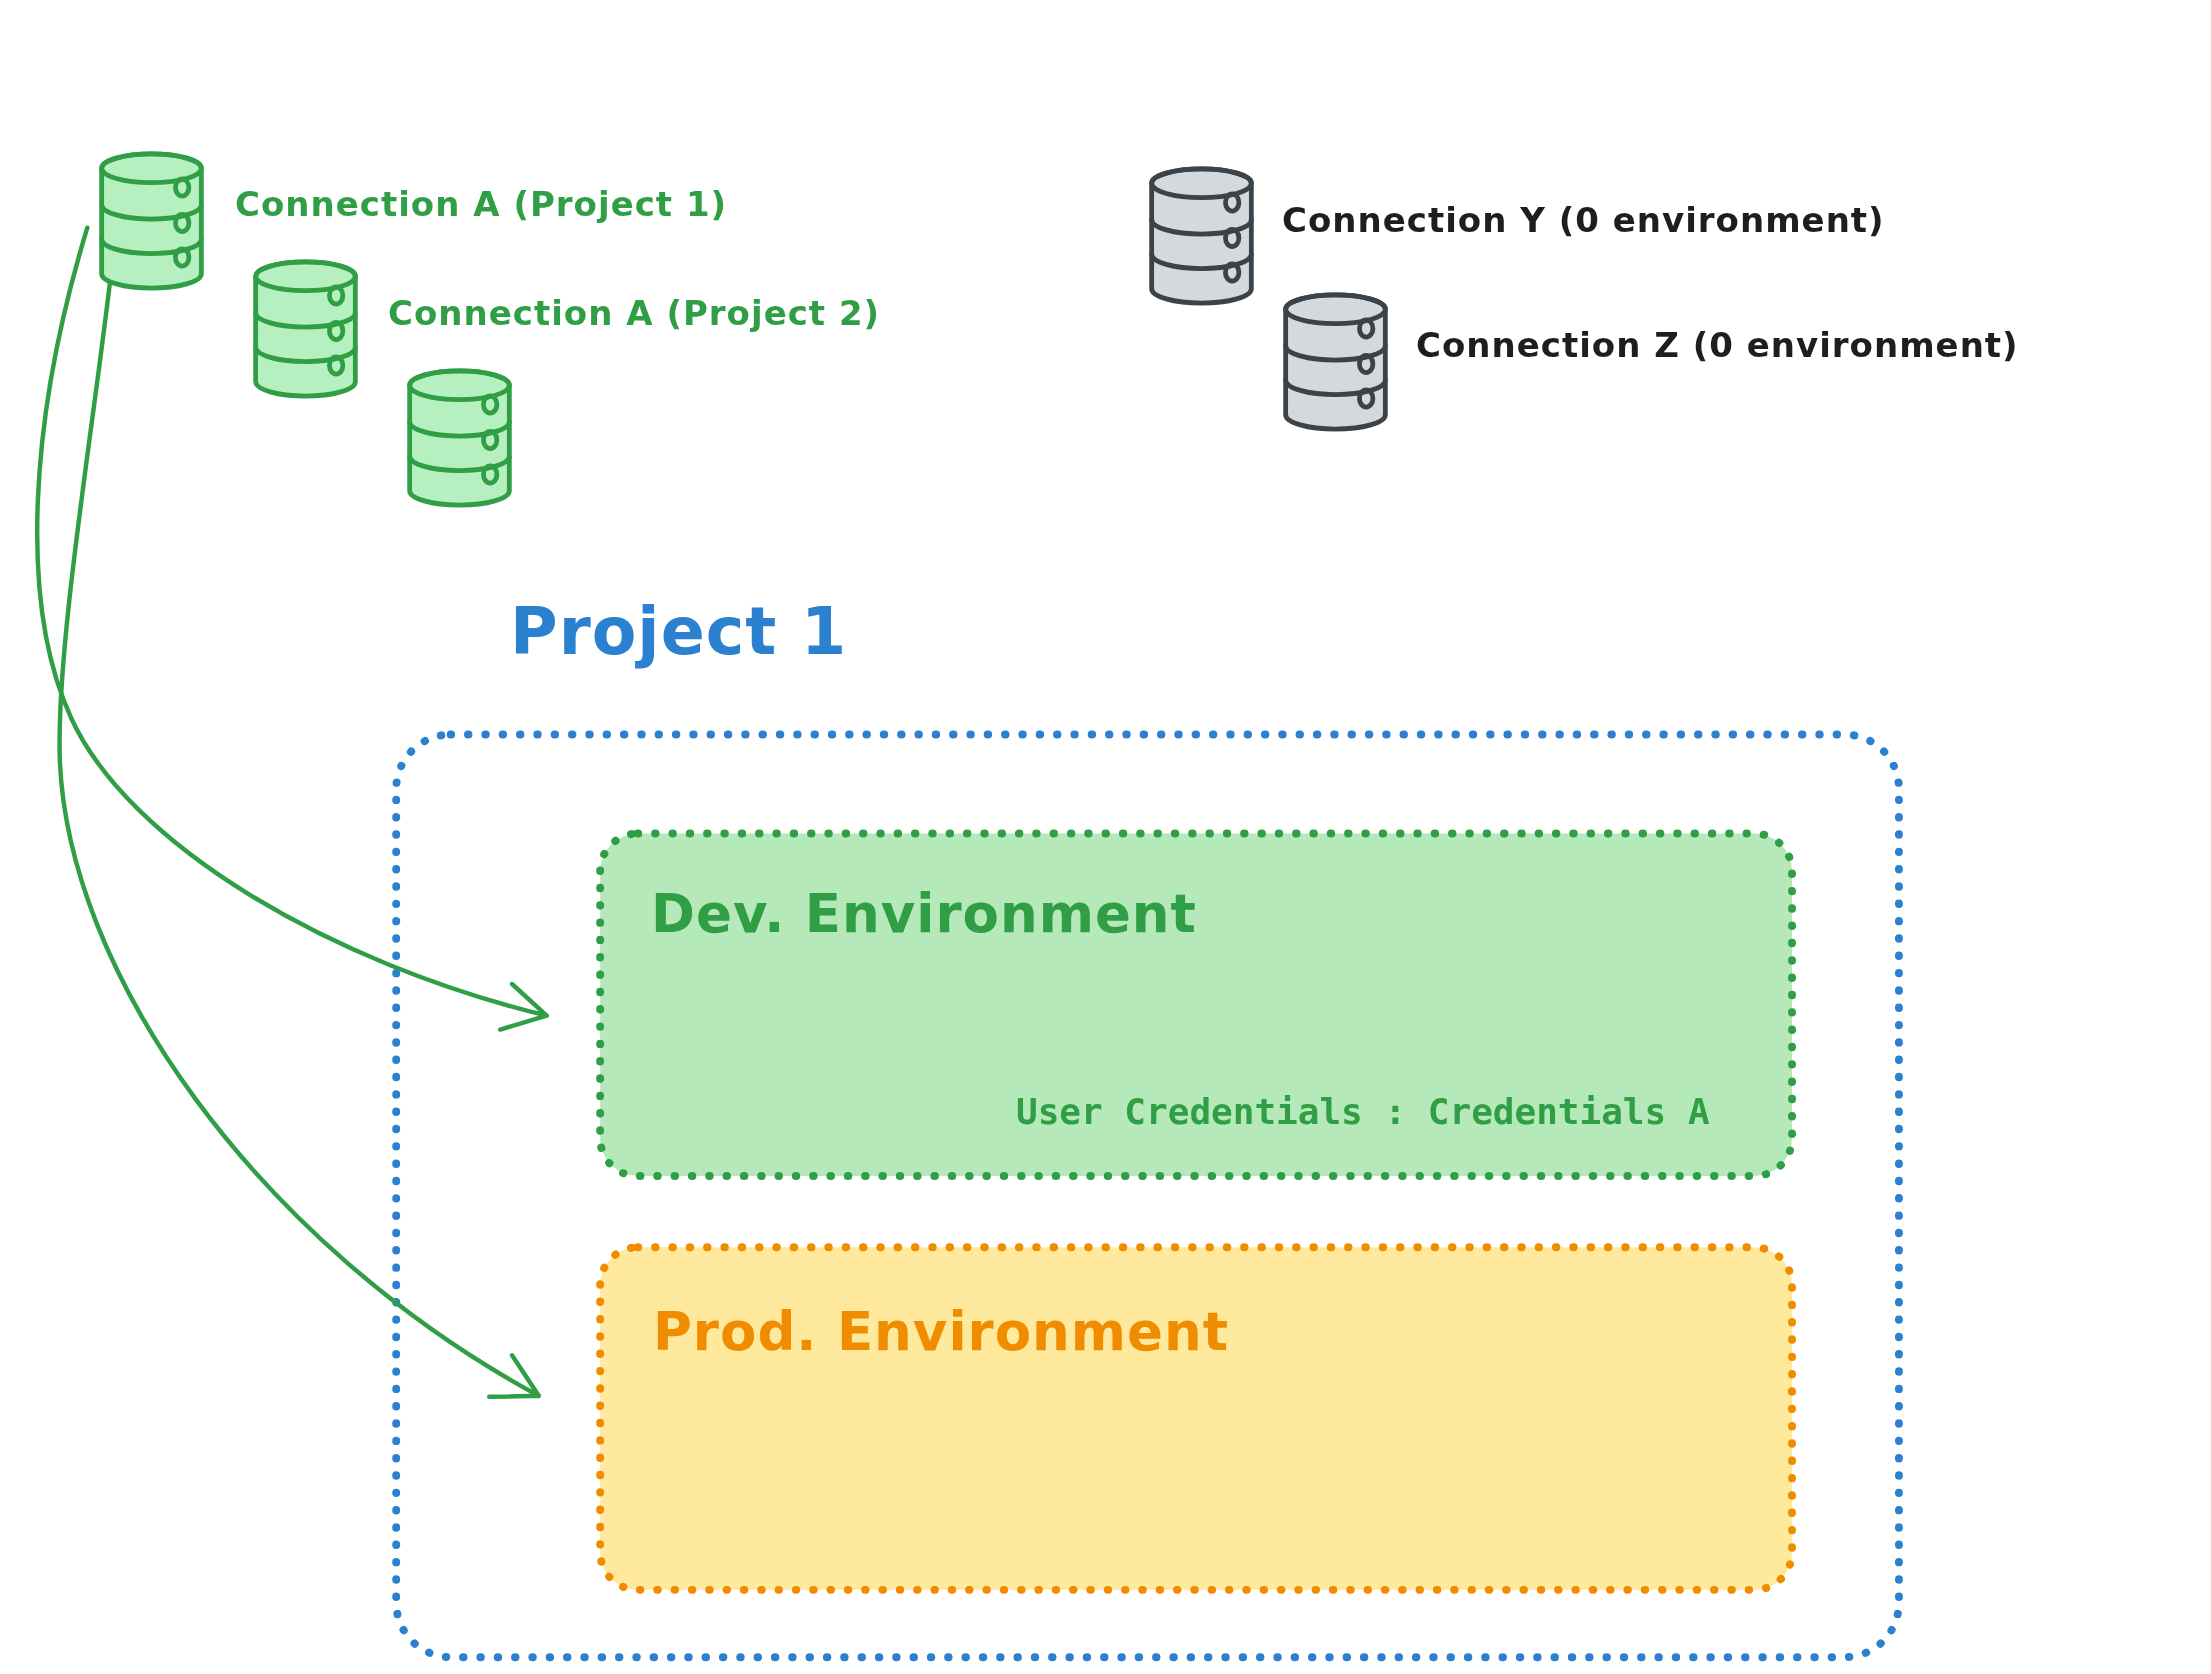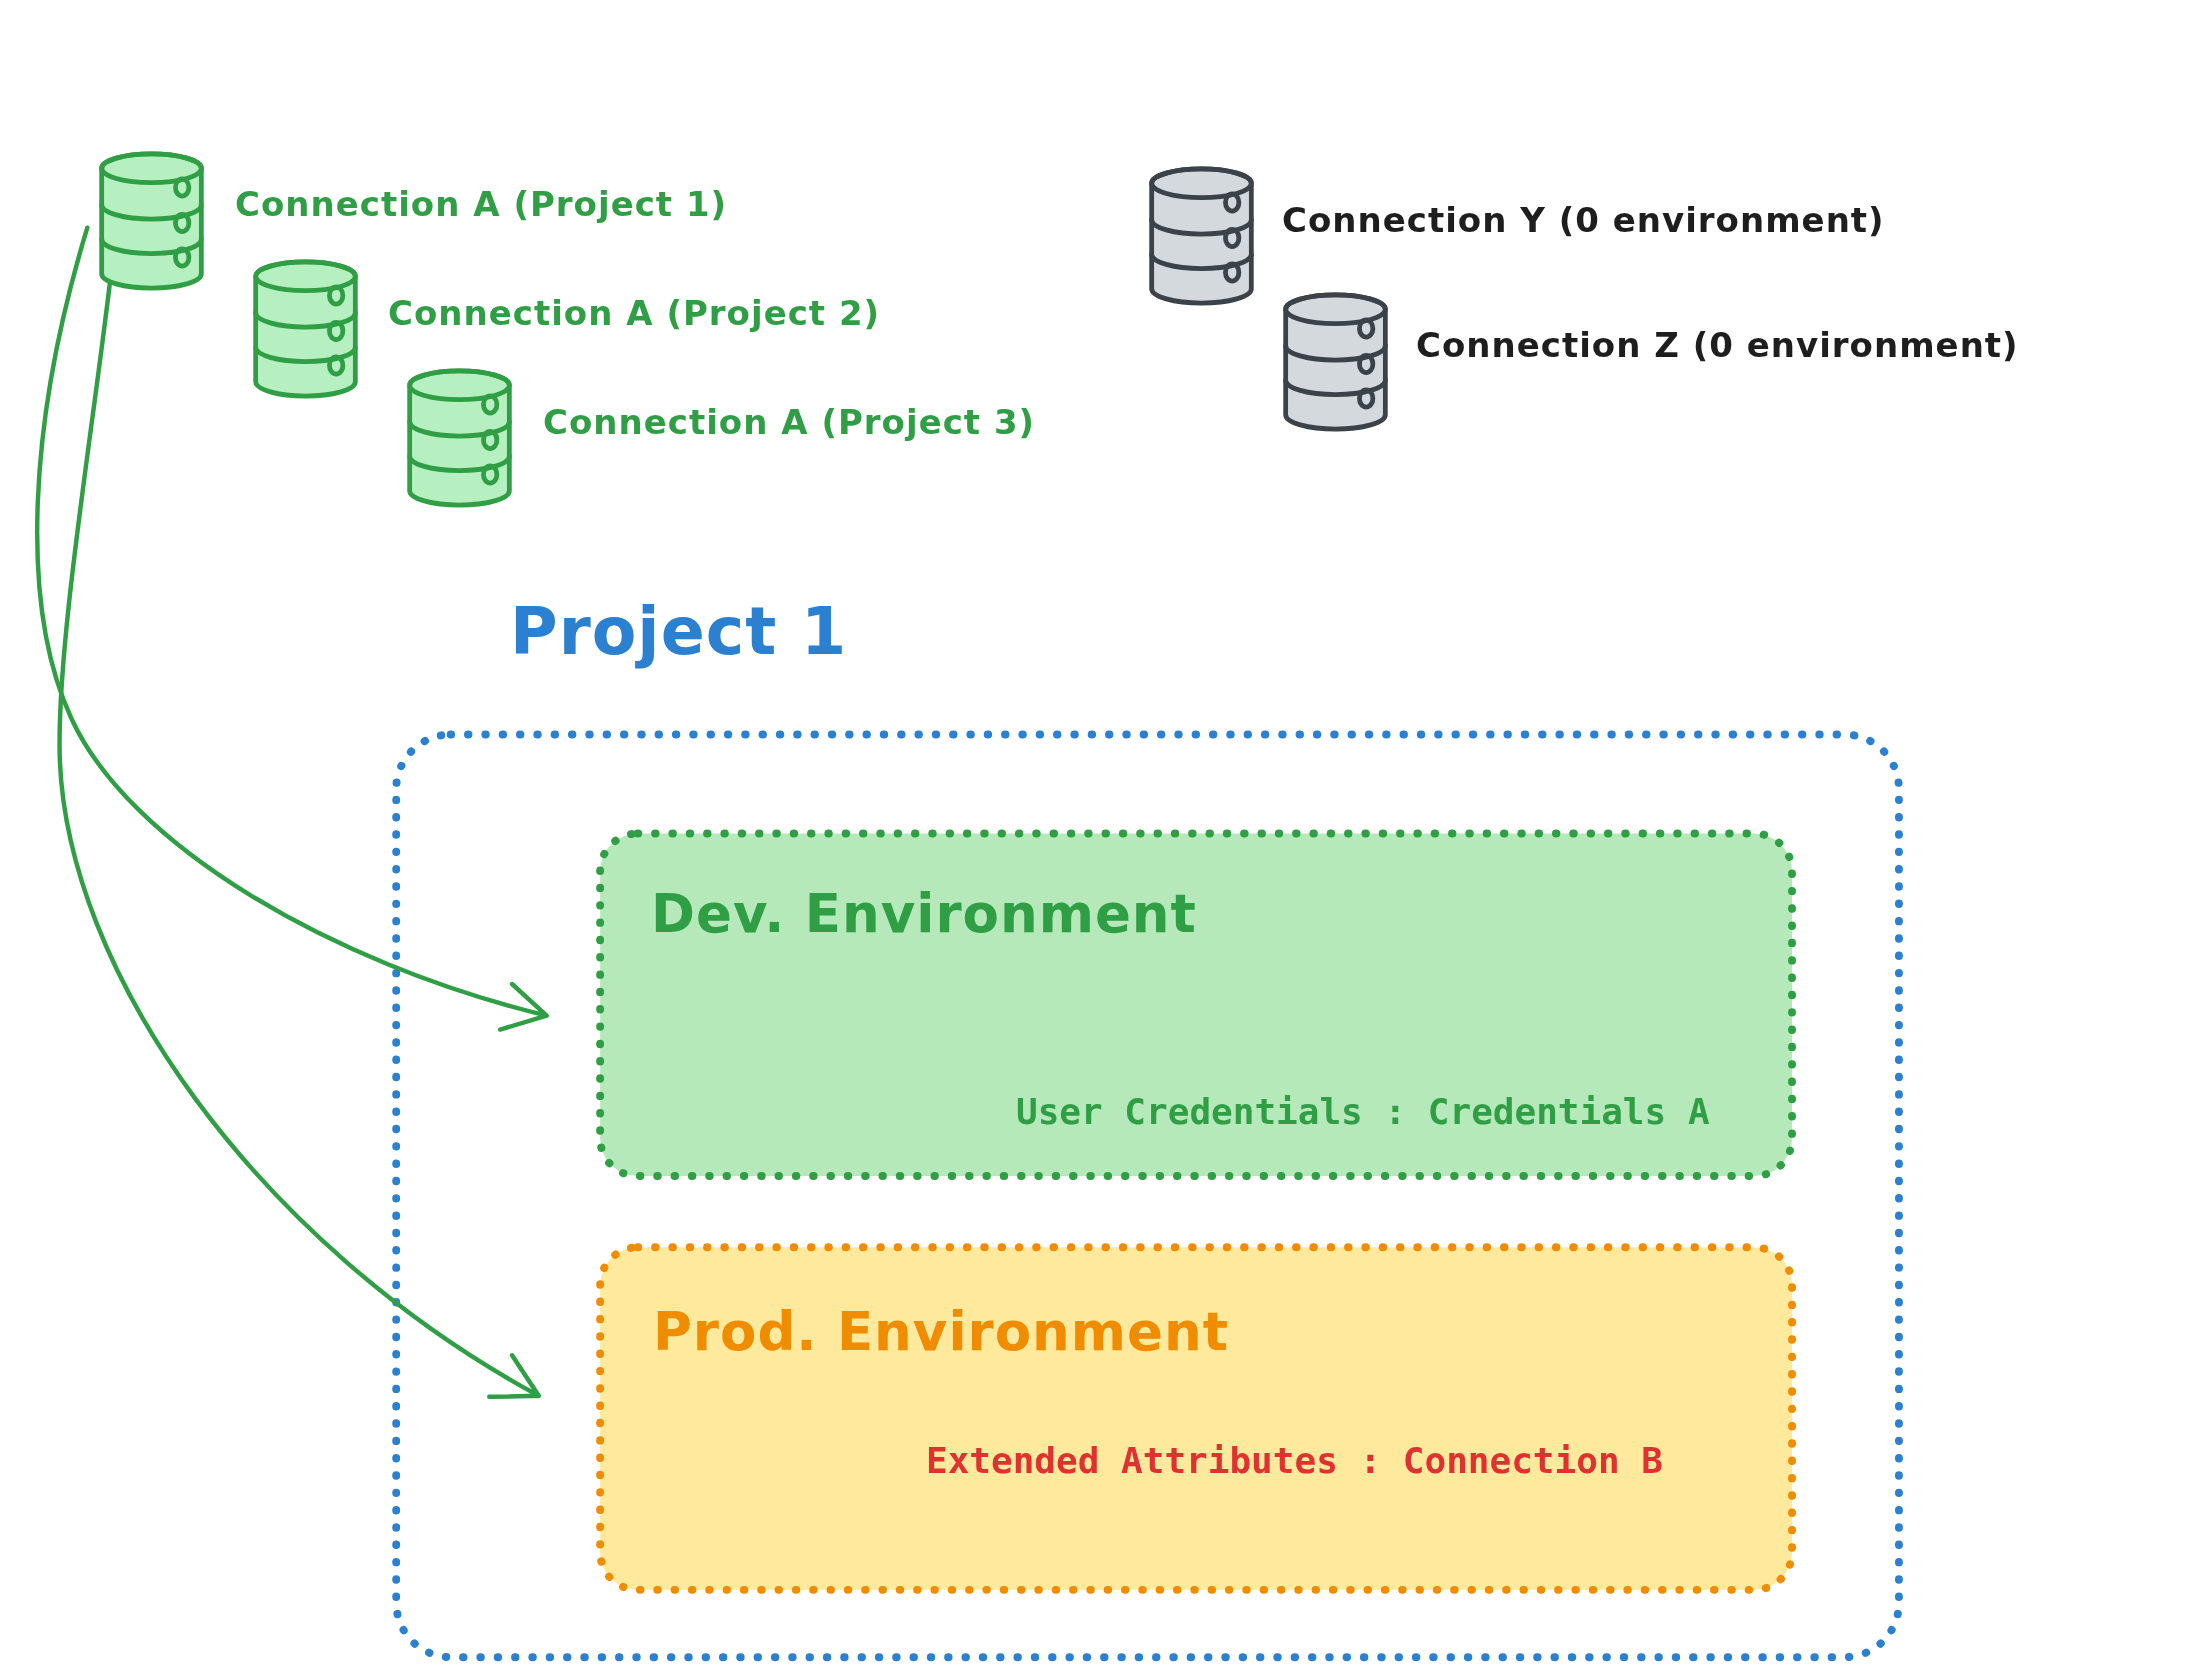--- a/index.html
+++ b/index.html
@@ -71,36 +71,34 @@
   <div class="txt hand conn-label green" style="left:235px; top:184px;">Connection A (Project 1)</div>
 
   <svg class="db green" style="left:248px; top:257px;" viewBox="0 0 116 145" width="115" height="144">
     <use href="#db-cylinder"></use>
   </svg>
   <div class="txt hand conn-label green" style="left:388px; top:293px;">Connection A (Project 2)</div>
 
   <svg class="db green" style="left:402px; top:366px;" viewBox="0 0 116 145" width="115" height="144">
     <use href="#db-cylinder"></use>
   </svg>
-  <div class="txt hand conn-label green" style="left:543px; top:402px;">Connection A (Project 3)</div>
 
   <svg class="db gray" style="left:1144px; top:164px;" viewBox="0 0 116 145" width="115" height="144">
     <use href="#db-cylinder"></use>
   </svg>
   <div class="txt hand conn-label ink" style="left:1282px; top:200px;">Connection Y (0 environment)</div>
 
   <svg class="db gray" style="left:1278px; top:290px;" viewBox="0 0 116 145" width="115" height="144">
     <use href="#db-cylinder"></use>
   </svg>
   <div class="txt hand conn-label ink" style="left:1416px; top:325px;">Connection Z (0 environment)</div>
 
   <div class="txt hand project-title" style="left:478px; top:594px;">Project 1</div>
 
   <div class="txt hand env-title dev" style="left:651px; top:883px;">Dev. Environment</div>
   <div class="txt mono dev" style="left:1016px; top:1091px;">User Credentials : Credentials A</div>
 
   <div class="txt hand env-title prod" style="left:653px; top:1301px;text-align:center;">Prod. Environment</div>
   <div class="txt mono prod" style="left:926px; top:1434px;">
-    <div>Extended Attributes : Connection B</div>
   </div>
 
 </div>
 
 
 </body></html>

